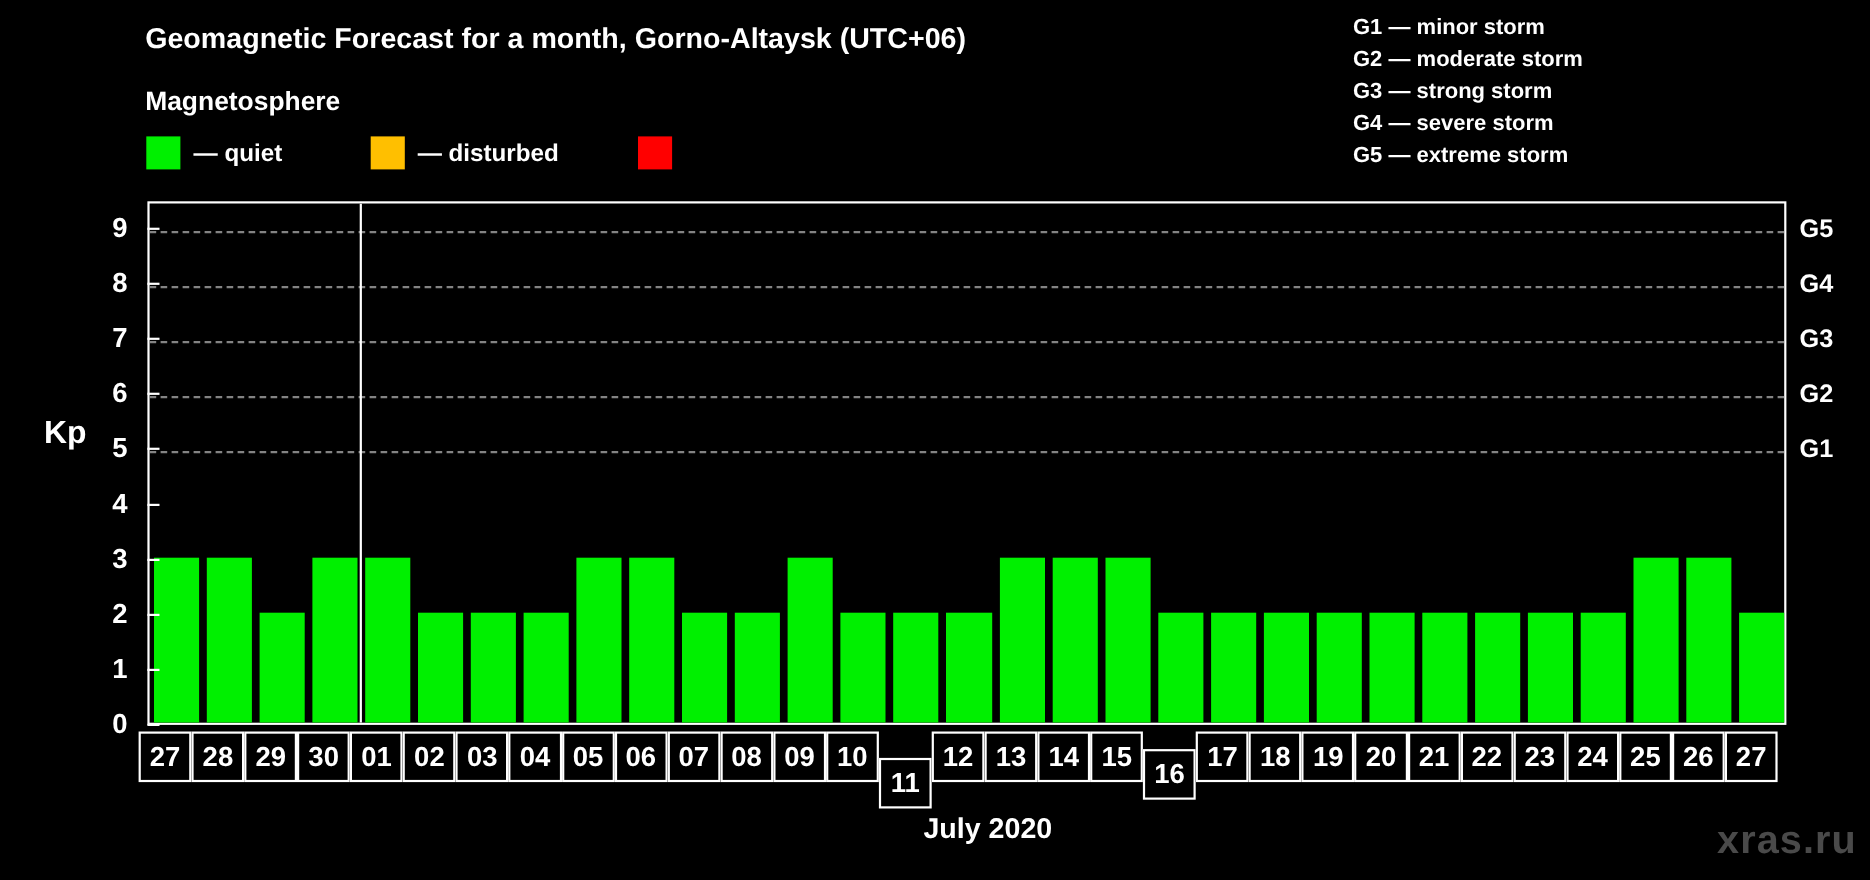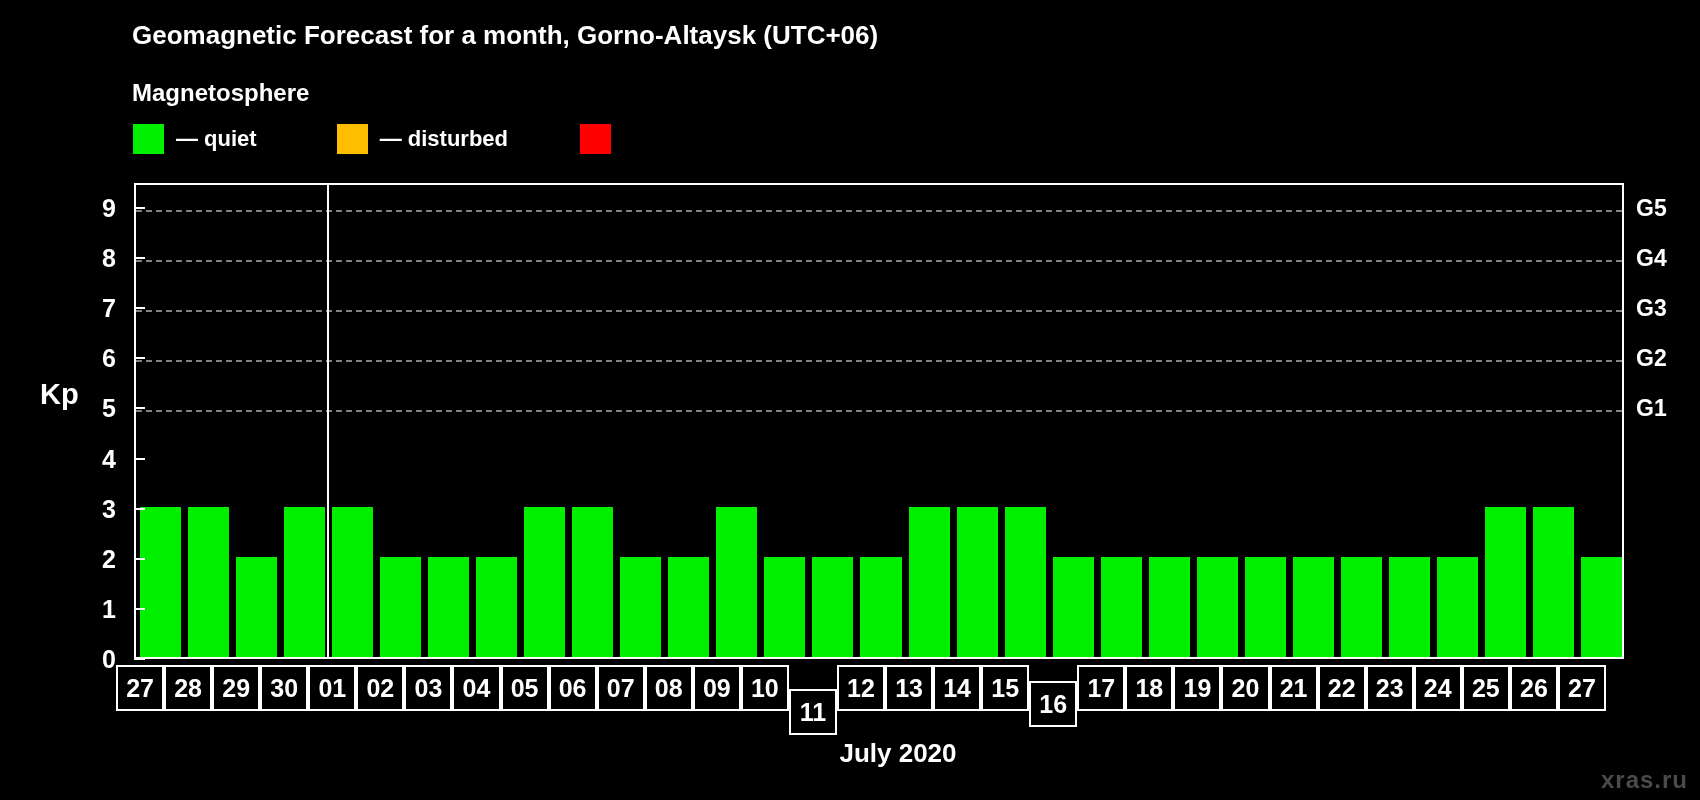--- a/index.html
+++ b/index.html
@@ -188,21 +188,21 @@
     transform: translateY(-50%);
     font-size: 23px;
     font-weight: bold;
     color: #ffffff;
     white-space: nowrap;
   }
 
   
   #x-axis-boxes {
     position: absolute;
-    left: 116px;
+    left: 126px;
     top: 665px;
     width: 1516px;
     height: 46px;
   }
   .day-box {
     position: absolute;
     top: 0;
     height: 46px;
     border: 2px solid #ffffff;
     box-sizing: border-box;
@@ -221,22 +221,22 @@
     transform: translateX(-50%);
     font-size: 26px;
     font-weight: bold;
     color: #ffffff;
     white-space: nowrap;
   }
 
   #watermark {
     position: absolute;
     right: 12px;
-    bottom: 6px;
-    font-size: 24px;
+    bottom: 16px;
+    font-size: 36px;
     font-weight: bold;
     color: #4a4a4a;
     letter-spacing: 1px;
   }
 </style>
 </head>
 <body>
 
 <div id="plot-wrap">
 
@@ -253,20 +253,27 @@
       <div class="legend-entry">
         <span class="legend-swatch" style="background: rgb(255, 191, 0);"></span>
         <span class="legend-text">— disturbed</span>
       </div>
       <span class="legend-gap-2"></span>
       <div class="legend-entry">
         <span class="legend-swatch" style="background: rgb(255, 0, 0);"></span>
       </div>
     </div>
 
+  <div id="g-scale-legend">
+      <div class="g-scale-row">G1 — minor storm</div>
+      <div class="g-scale-row">G2 — moderate storm</div>
+      <div class="g-scale-row">G3 — strong storm</div>
+      <div class="g-scale-row">G4 — severe storm</div>
+      <div class="g-scale-row">G5 — extreme storm</div>
+    </div>
 
   <div id="y-axis-title">Kp</div>
   <div id="y-axis-labels">
       <div class="y-tick-label" style="top: 476px;">0</div>
       <div class="y-tick-label" style="top: 425.895px;">1</div>
       <div class="y-tick-label" style="top: 375.789px;">2</div>
       <div class="y-tick-label" style="top: 325.684px;">3</div>
       <div class="y-tick-label" style="top: 275.579px;">4</div>
       <div class="y-tick-label" style="top: 225.474px;">5</div>
       <div class="y-tick-label" style="top: 175.368px;">6</div>

